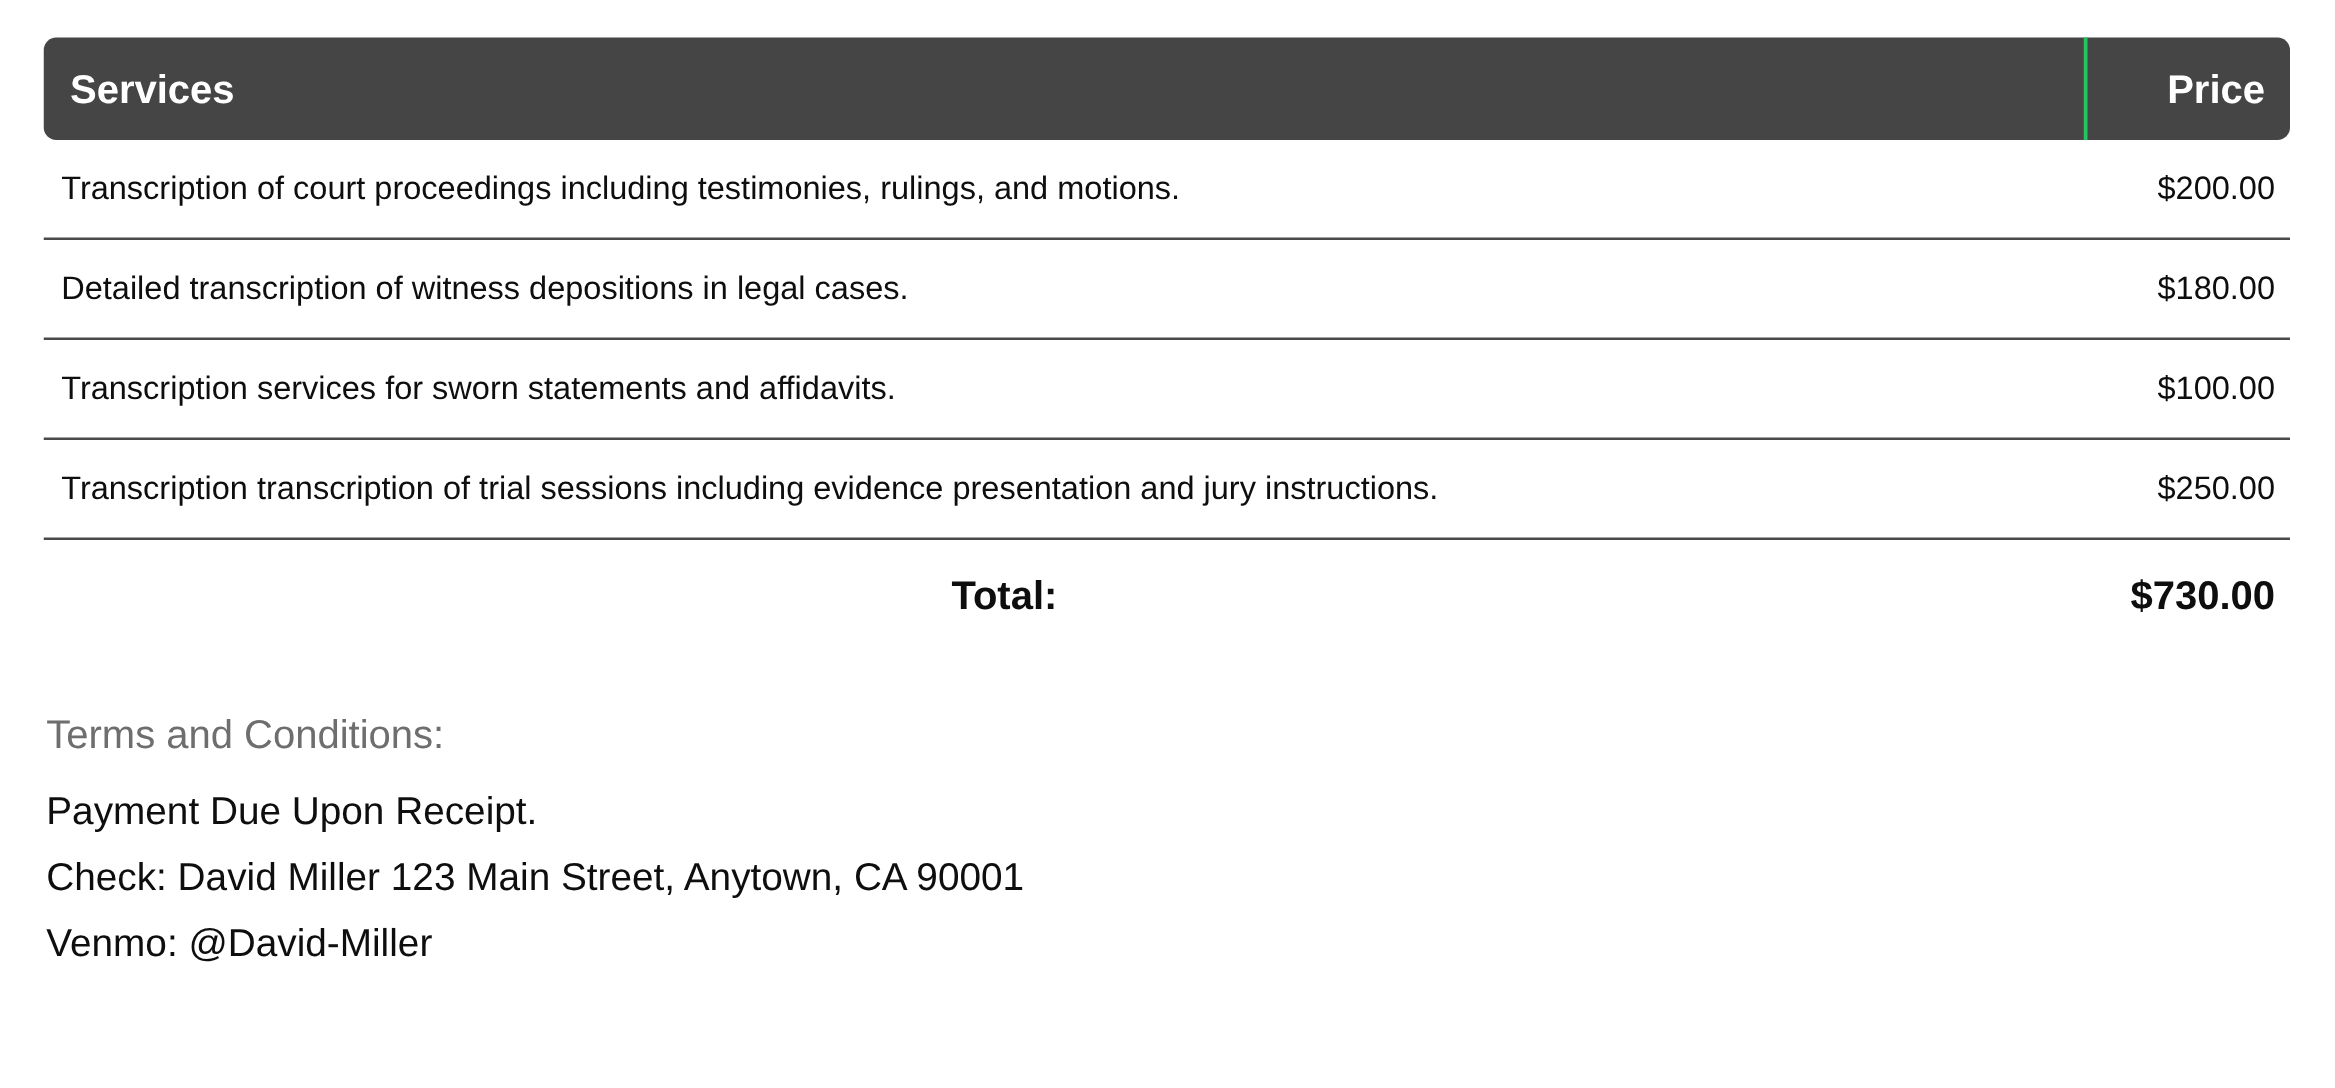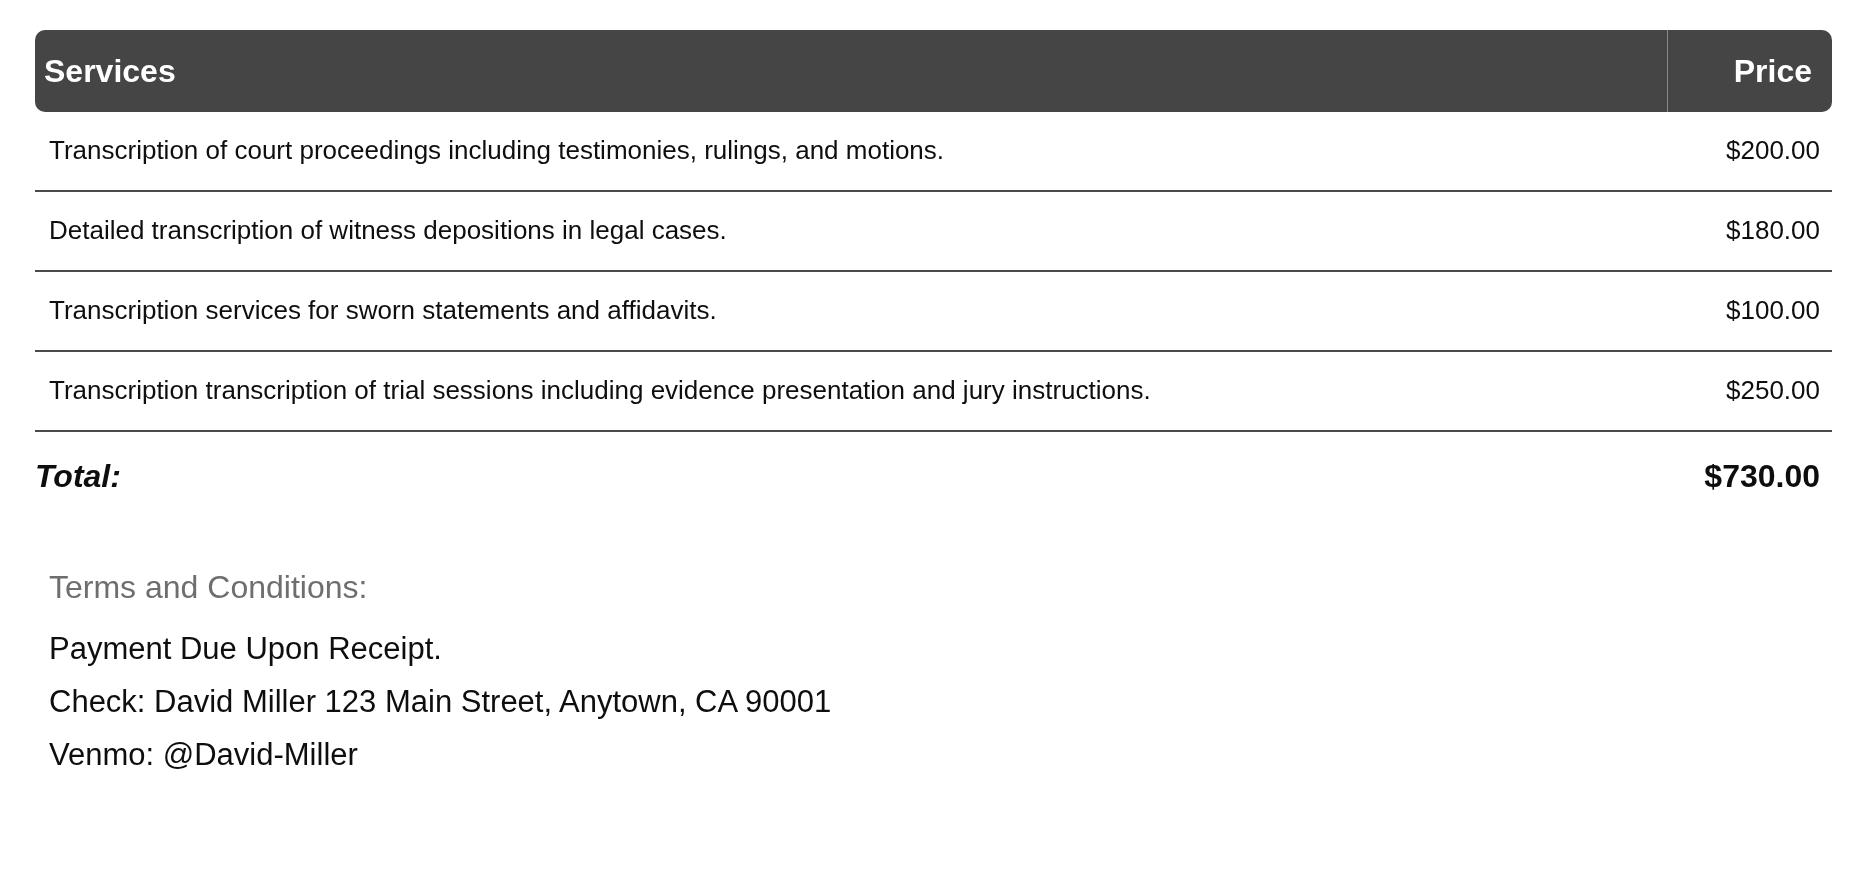--- a/index.html
+++ b/index.html
@@ -23,30 +23,30 @@
     align-items: center;
     background: #454545;
     color: #ffffff;
     border-radius: 10px;
     height: 82px;
     font-weight: bold;
     font-size: 32px;
   }
   .table-header .hdr-services {
     flex: 1;
-    padding-left: 9px;
+    padding-left: 21px;
   }
   .table-header .hdr-price {
     width: 165px;
     height: 100%;
     display: flex;
     align-items: center;
     justify-content: flex-end;
     padding-right: 20px;
-    border-left: 1px solid #22c55e;
+    border-left: 3px solid #22c55e;
   }
 
   .table-row {
     display: flex;
     align-items: center;
     border-bottom: 2px solid #4a4a4a;
     padding: 21px 0;
     font-size: 26px;
     line-height: 1.38;
   }
@@ -64,37 +64,35 @@
 
   .total-row {
     display: flex;
     align-items: center;
     padding: 26px 0;
     font-size: 32px;
     font-weight: bold;
   }
   .total-row .total-label {
     flex: 1;
-    text-align: left;
+    text-align: center;
     padding-right: 95px;
-    font-style: italic;
   }
   .total-row .total-value {
     width: 165px;
     text-align: right;
     padding-right: 12px;
     white-space: nowrap;
   }
 
   
   .terms {
     margin-top: 48px;
     padding-left: 2px;
     font-size: 31px;
-    margin-left: 12px;
   }
   .terms-heading {
     color: #6e6e6e;
     font-size: 32px;
     margin-bottom: 16px;
   }
   .terms-line {
     line-height: 53px;
   }
 </style>

